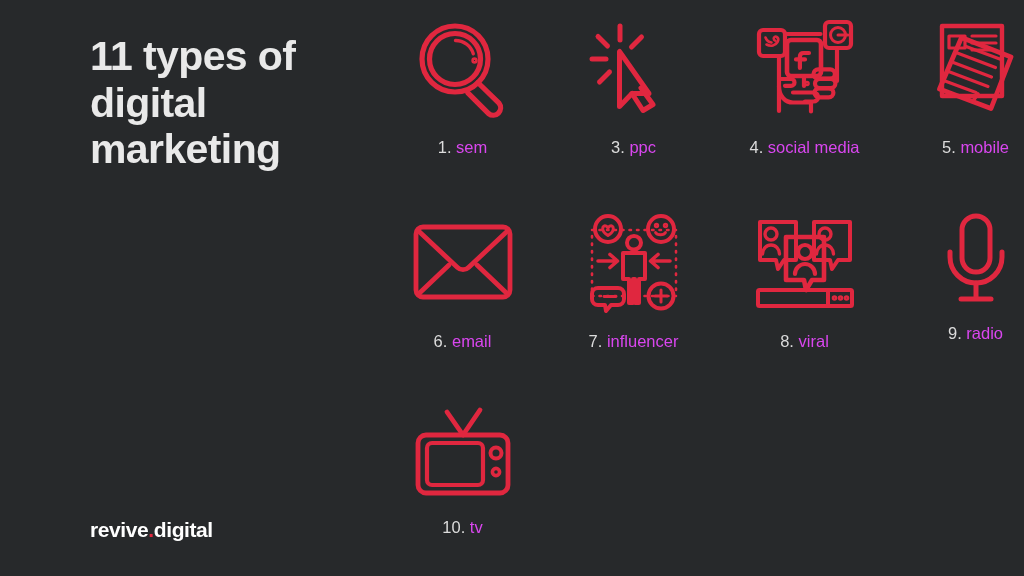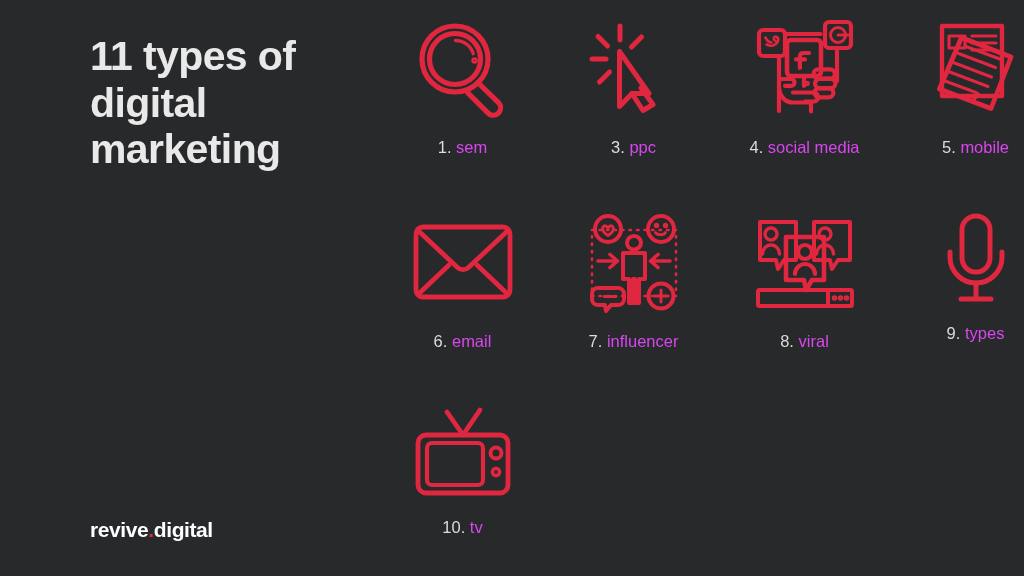--- a/index.html
+++ b/index.html
@@ -298,21 +298,21 @@
           <g fill="none" stroke="#e0273f" stroke-width="5" stroke-linecap="round" stroke-linejoin="round">
             <rect x="22" y="4" width="28" height="56" rx="14"></rect>
             <path d="M10 40v5a26 26 0 0 0 52 0v-5"></path>
             <path d="M36 71v15"></path>
             <path d="M21 87h30"></path>
           </g>
         </svg>
       </div>
       <div class="caption">
         <span class="num">9.</span>
-        <span class="lbl">types</span>
+        <span class="lbl">radio</span>
       </div>
     </div>
 
     <div class="cell r3">
       <div class="icon-box">
         <svg width="98" height="90" viewBox="0 0 98 90">
           <g fill="none" stroke="#e0273f" stroke-width="4.8" stroke-linecap="round" stroke-linejoin="round">
             <path d="M33 5 49 28 66 3"></path>
             <rect x="4" y="28" width="90" height="58" rx="8"></rect>
             <rect x="13" y="36" width="56" height="42" rx="5" stroke-width="4.2"></rect>

